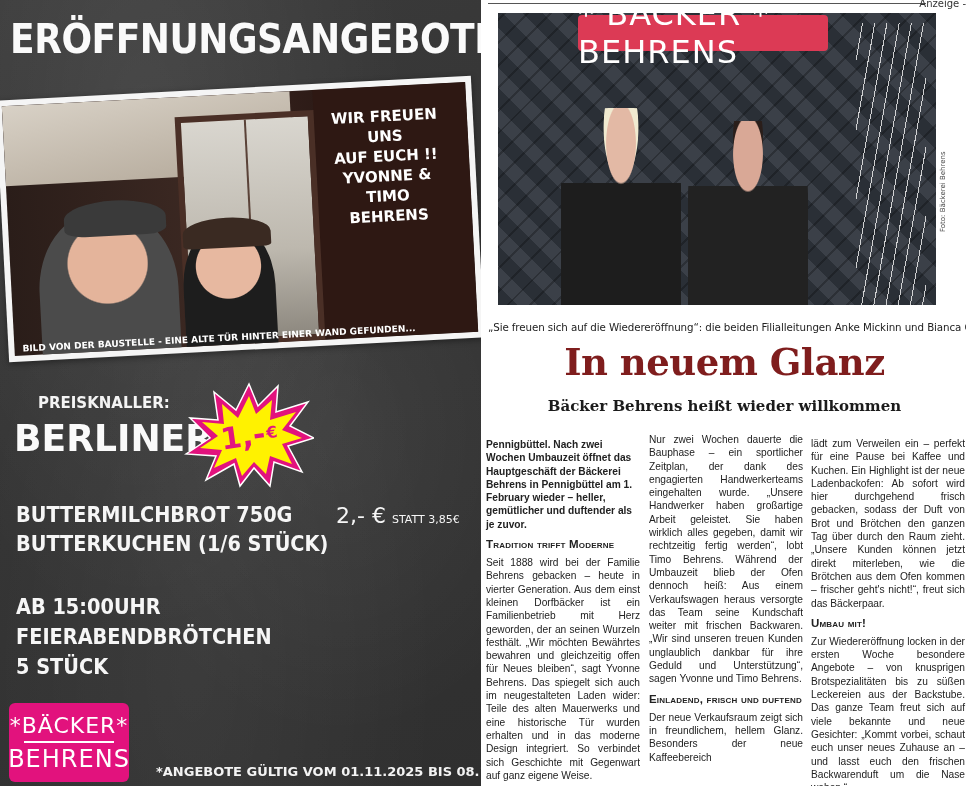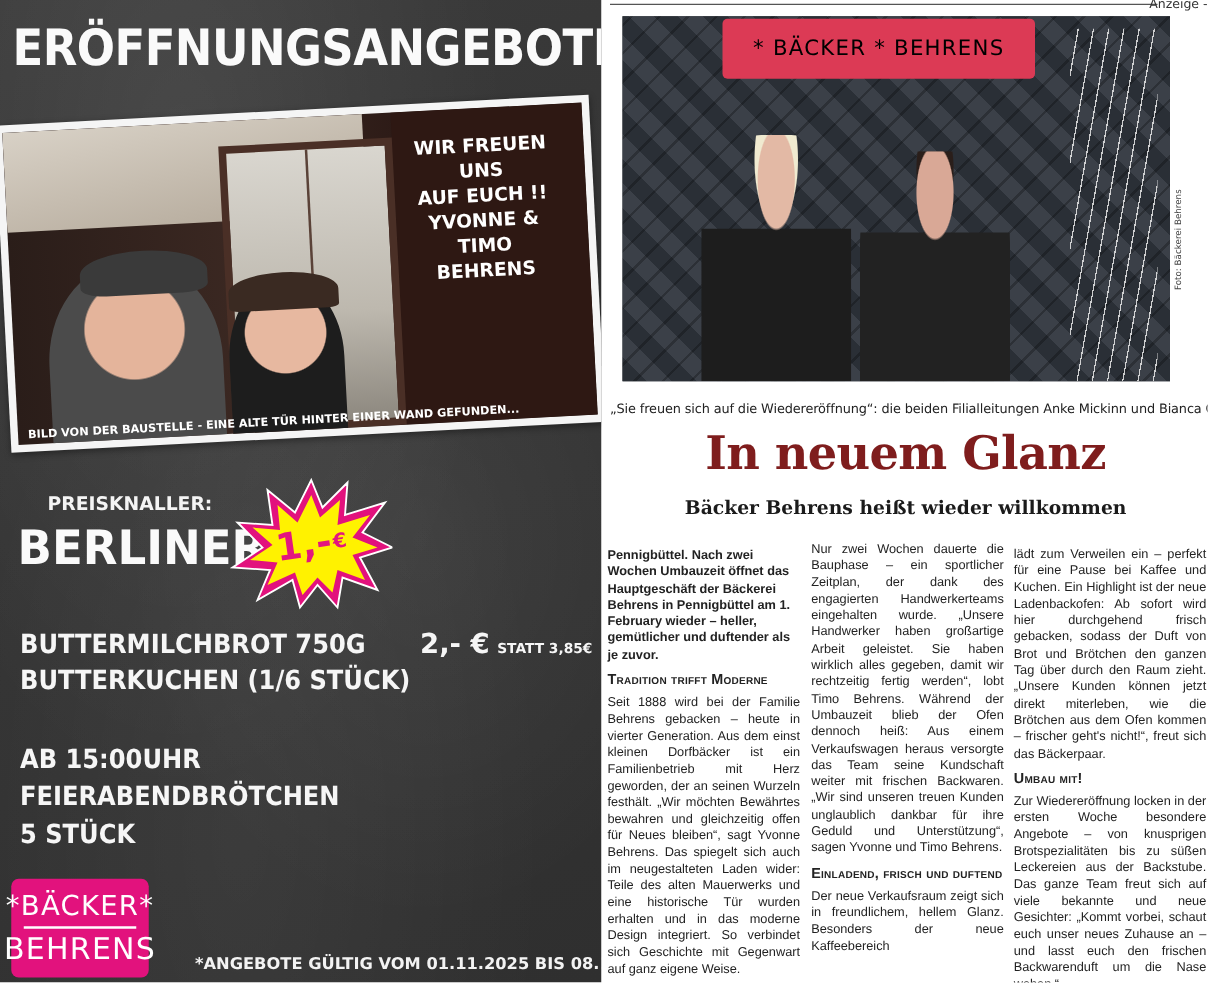--- a/index.html
+++ b/index.html
@@ -44,40 +44,40 @@
   .berliner{position:absolute;left:14px;top:416px;font-size:38px;line-height:44px;font-weight:bold;color:#fafafa;
     transform:scaleX(.95);transform-origin:left}
   .starburst{position:absolute;left:184px;top:382px;width:130px;height:106px}
   .starburst svg{width:100%;height:100%}
   .star-price{position:absolute;left:0;top:0;width:100%;height:100%;display:flex;align-items:center;justify-content:center;
     font-size:30px;font-weight:bold;color:#e3167f;transform:rotate(-8deg)}
   .star-price small{font-size:16px;margin-left:1px}
 
   .offer-row{position:absolute;left:16px;font-size:21px;font-weight:bold;color:#f6f6f6;white-space:nowrap;
     transform:scaleX(.92);transform-origin:left}
-  .offer-price{position:absolute;left:336px;font-size:22px;font-weight:bold;color:#f6f6f6;white-space:nowrap}
+  .offer-price{position:absolute;left:336px;font-size:22px;font-weight:normal;color:#f6f6f6;white-space:nowrap}
   .offer-price .statt{font-size:11px;margin-left:6px}
 
-  .logo-box{position:absolute;left:9px;top:703px;width:110px;height:79px;background:#e2127d;border-radius:6px;
+  .logo-box{position:absolute;left:9px;top:703px;width:120px;height:79px;background:#e2127d;border-radius:6px;
     display:flex;flex-direction:column;align-items:center;justify-content:center;color:#fff}
   .logo-top{font-size:22px;line-height:26px;letter-spacing:1px}
   .logo-line{width:90px;height:2px;background:#fff;margin:2px 0 3px}
   .logo-bottom{font-size:24px;line-height:26px;letter-spacing:1px}
   .validity{position:absolute;left:156px;top:764px;font-size:13px;font-weight:bold;color:#f3f3f3;white-space:nowrap}
 
   
   .article{position:absolute;left:483px;top:0;width:483px;height:786px;background:#fff;color:#1a1a1a}
   .rule{position:absolute;left:5px;top:3px;width:438px;height:1px;background:#555}
   .anzeige{position:absolute;right:0;top:-2px;font-size:10px;color:#333}
   .photo2{position:absolute;left:15px;top:13px;width:438px;height:292px;overflow:hidden;
     background:repeating-linear-gradient(45deg,#2a2f36 0 14px,#3b4048 14px 28px),#2e3238}
   .photo2:after{content:"";position:absolute;inset:0;
     background:repeating-linear-gradient(-45deg,transparent 0 14px,rgba(0,0,0,.25) 14px 16px)}
-  .sign{position:absolute;left:80px;top:2px;width:250px;height:48px;background:#dc3a55;border-radius:4px;z-index:2;
-    display:flex;align-items:center;justify-content:center;color:#000000;font-size:17px;letter-spacing:1px}
+  .sign{position:absolute;left:80px;top:2px;width:250px;height:36px;background:#dc3a55;border-radius:4px;z-index:2;
+    display:flex;align-items:center;justify-content:center;color:#ffffff;font-size:32px;letter-spacing:1px}
   .woman1{position:absolute;left:63px;top:95px;width:120px;height:197px;z-index:2;
     background:radial-gradient(ellipse at 50% 18%,#e3b9a5 0 17%,transparent 18%),
                radial-gradient(ellipse at 50% 10%,#f0ead0 0 20%,transparent 21%),
                linear-gradient(#1d1d1d,#1d1d1d) 0 75px/100% 100% no-repeat;border-radius:40% 40% 0 0}
   .woman2{position:absolute;left:190px;top:108px;width:120px;height:184px;z-index:2;
     background:radial-gradient(ellipse at 50% 18%,#d9a896 0 17%,transparent 18%),
                radial-gradient(ellipse at 50% 8%,#2a1e1a 0 17%,transparent 18%),
                linear-gradient(#222,#222) 0 65px/100% 100% no-repeat;border-radius:40% 40% 0 0}
   .cables{position:absolute;right:10px;top:10px;width:70px;height:282px;z-index:2;
     background:repeating-linear-gradient(100deg,transparent 0 6px,rgba(235,235,235,.85) 6px 7px,transparent 7px 12px)}

